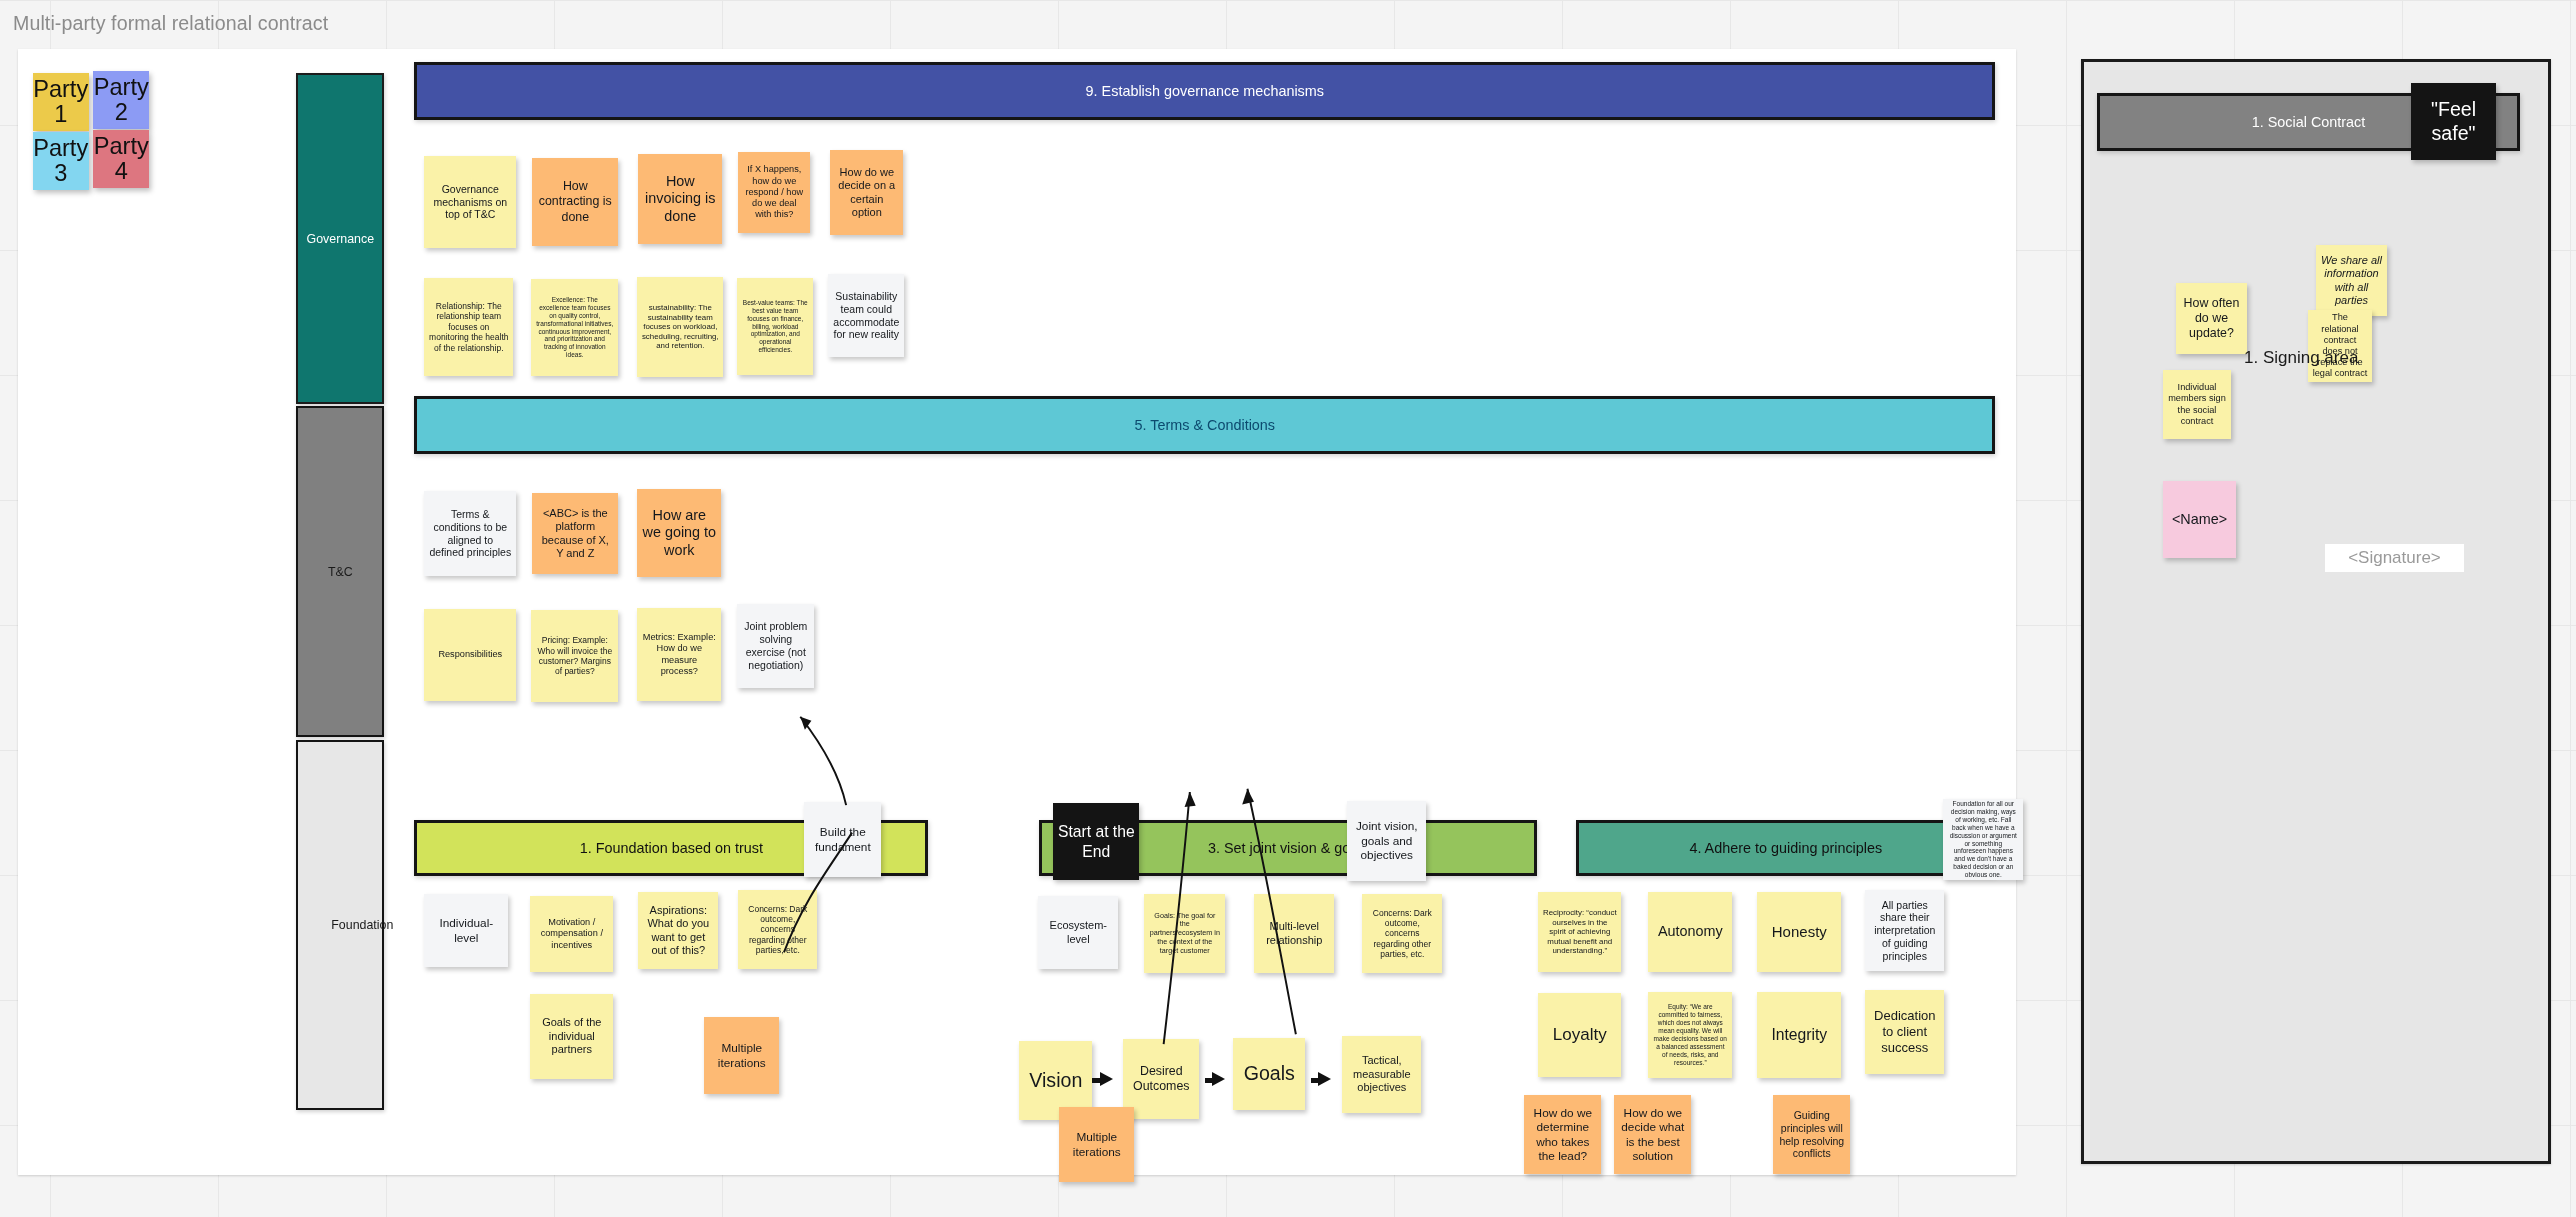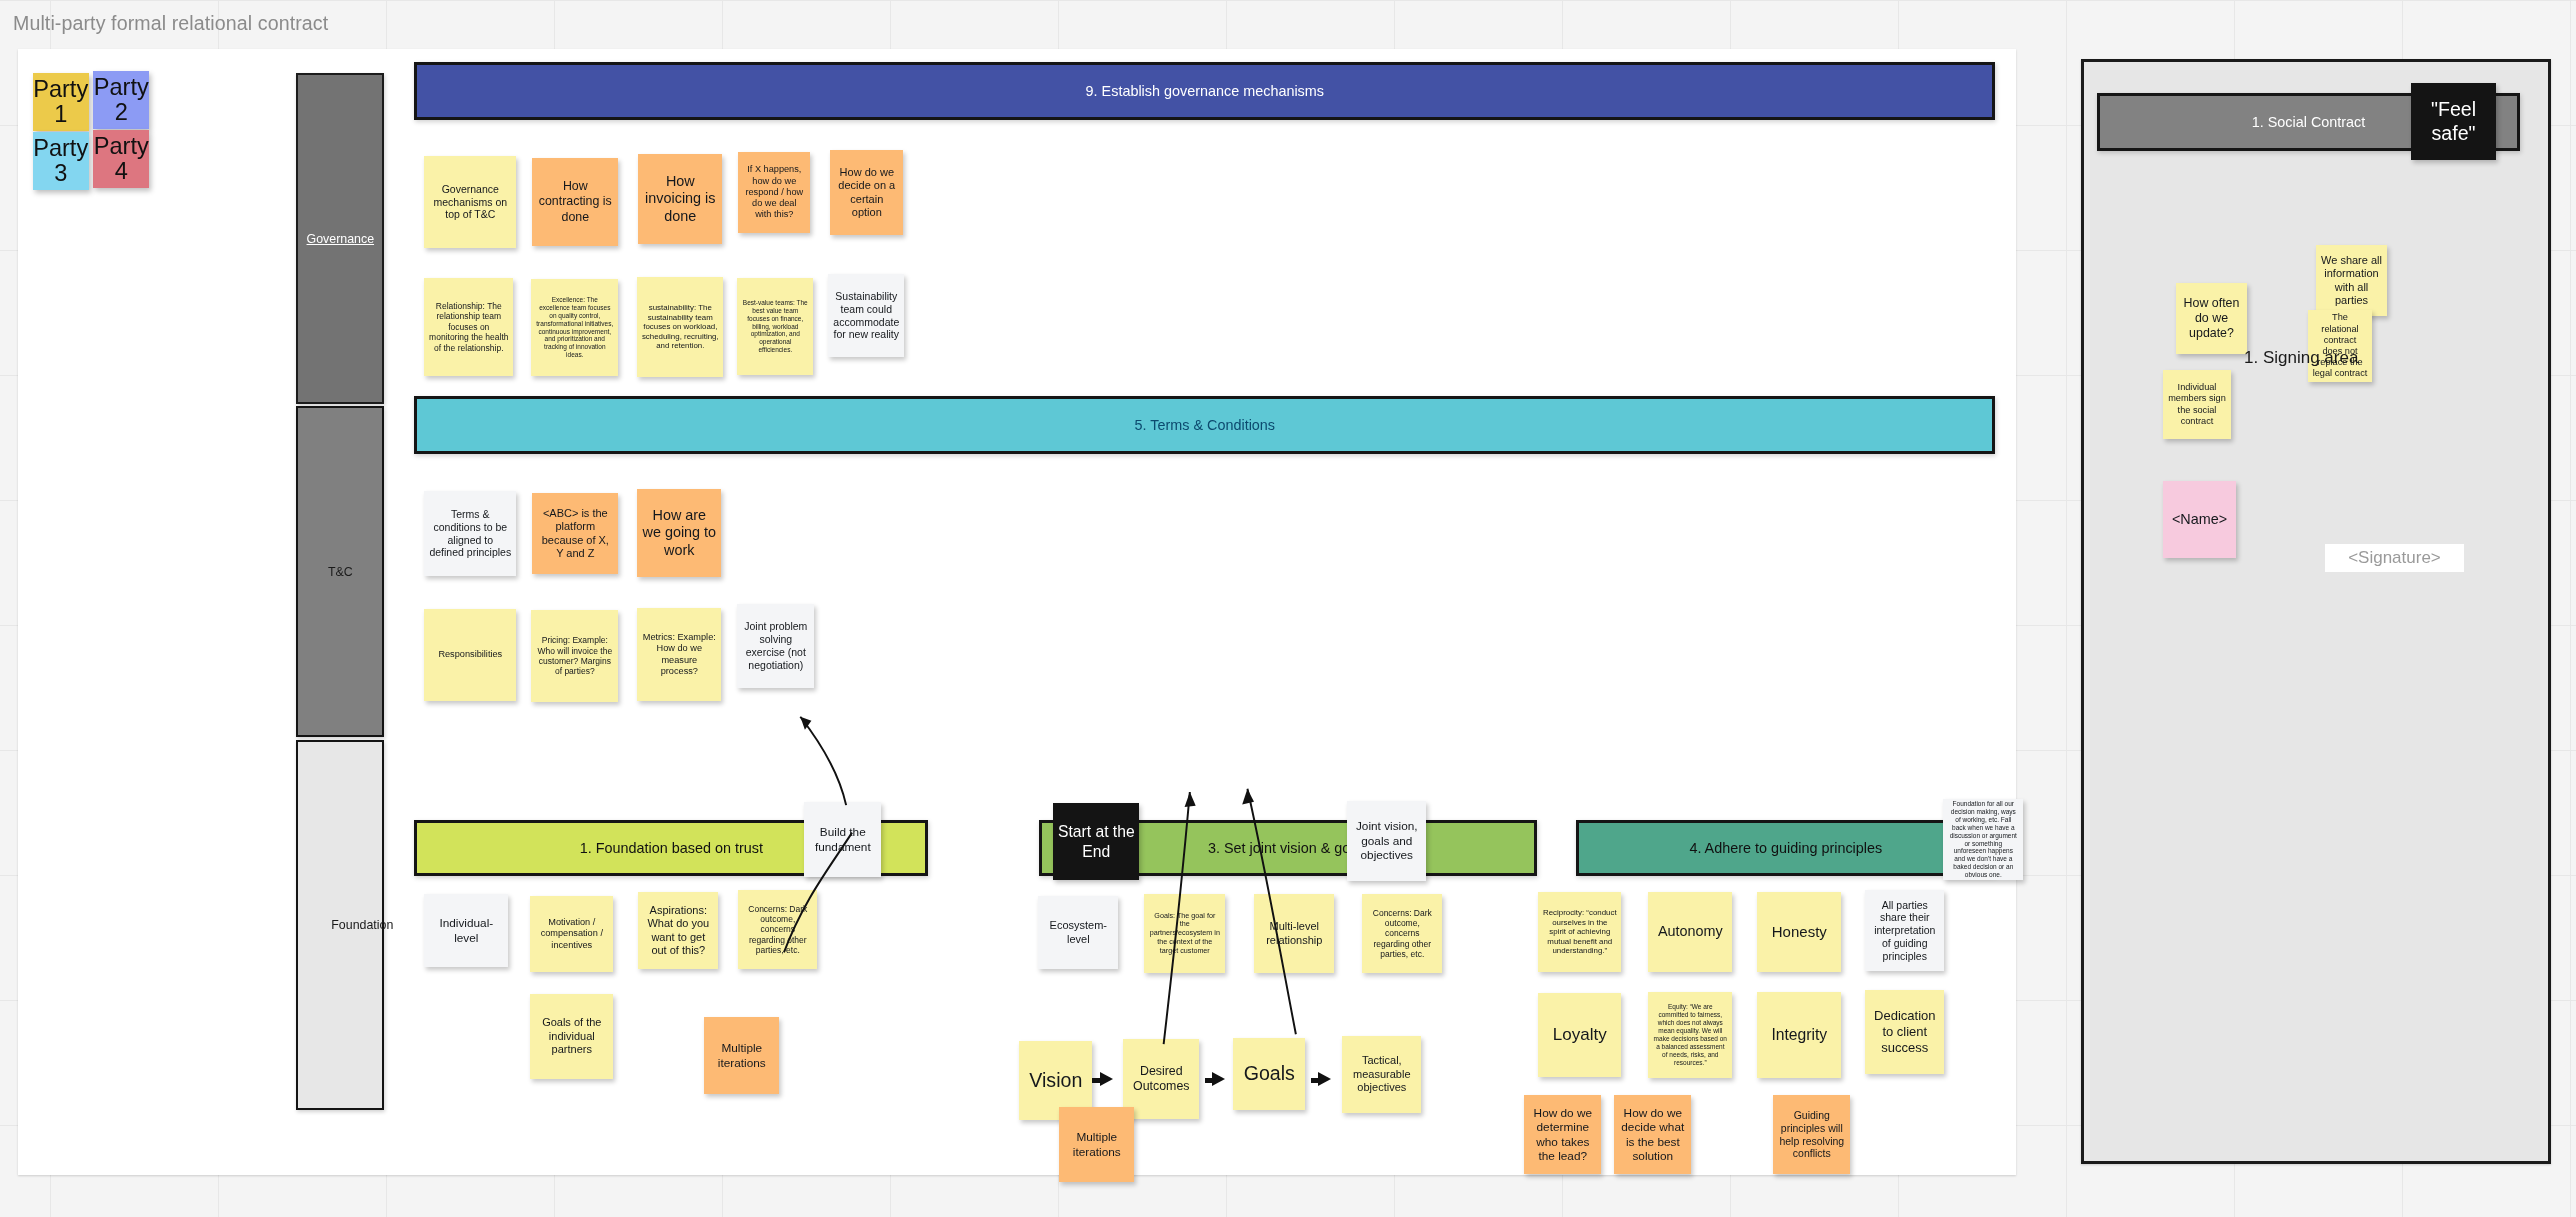--- a/index.html
+++ b/index.html
@@ -74,21 +74,21 @@
 
   
   .lane{
     position:absolute;width:88px;
     border:2px solid #141414;
     box-sizing:border-box;
     display:flex;align-items:center;justify-content:center;
     font-size:12.4px;
     box-shadow:1.3px 2px 3.9px rgba(0,0,0,.18);
   }
-  .lane-gov{background:#737373;color:#ffffff;border-color:#1c1c1c;text-decoration:underline;}
+  .lane-gov{background:#0f766e;color:#ffffff;border-color:#1c1c1c;}
   .lane-tc{background:#808080;color:#1a1a1a;}
   .lane-fd{background:#e7e7e7;color:#1a1a1a;padding-left:44px;}
 
   
   .bar{
     position:absolute;
     border:3.3px solid #151515;
     box-sizing:border-box;
     display:flex;align-items:center;justify-content:center;
     font-size:14.4px;
@@ -348,21 +348,21 @@
 
 <div id="frame-right">
 
   <div class="bar bar-gray" style="left:13px;top:31px;width:423px;height:58px;">
     <span>1. Social Contract</span>
   </div>
   <div class="note n-black" style="left:327px;top:21px;width:85px;height:77px;font-size:19.6px;z-index:7;">
       <span>"Feel safe"</span>
     </div>
 
-  <div class="note n-yellow" style="left:232px;top:183px;width:71px;height:71px;font-size:11px;">
+  <div class="note n-yellow" style="left:232px;top:183px;width:71px;height:71px;font-size:11px;font-style:italic;">
       <span>We share all information with all parties</span>
     </div>
   <div class="note n-yellow" style="left:92px;top:221px;width:71px;height:71px;font-size:12.4px;">
       <span>How often do we update?</span>
     </div>
   <div class="note n-yellow" style="left:224px;top:248px;width:64px;height:72px;font-size:9.2px;">
       <span>The relational contract does not replace the legal contract</span>
     </div>
   <div class="note n-yellow" style="left:79px;top:308px;width:68px;height:69px;font-size:9.2px;">
       <span>Individual members sign the social contract</span>

